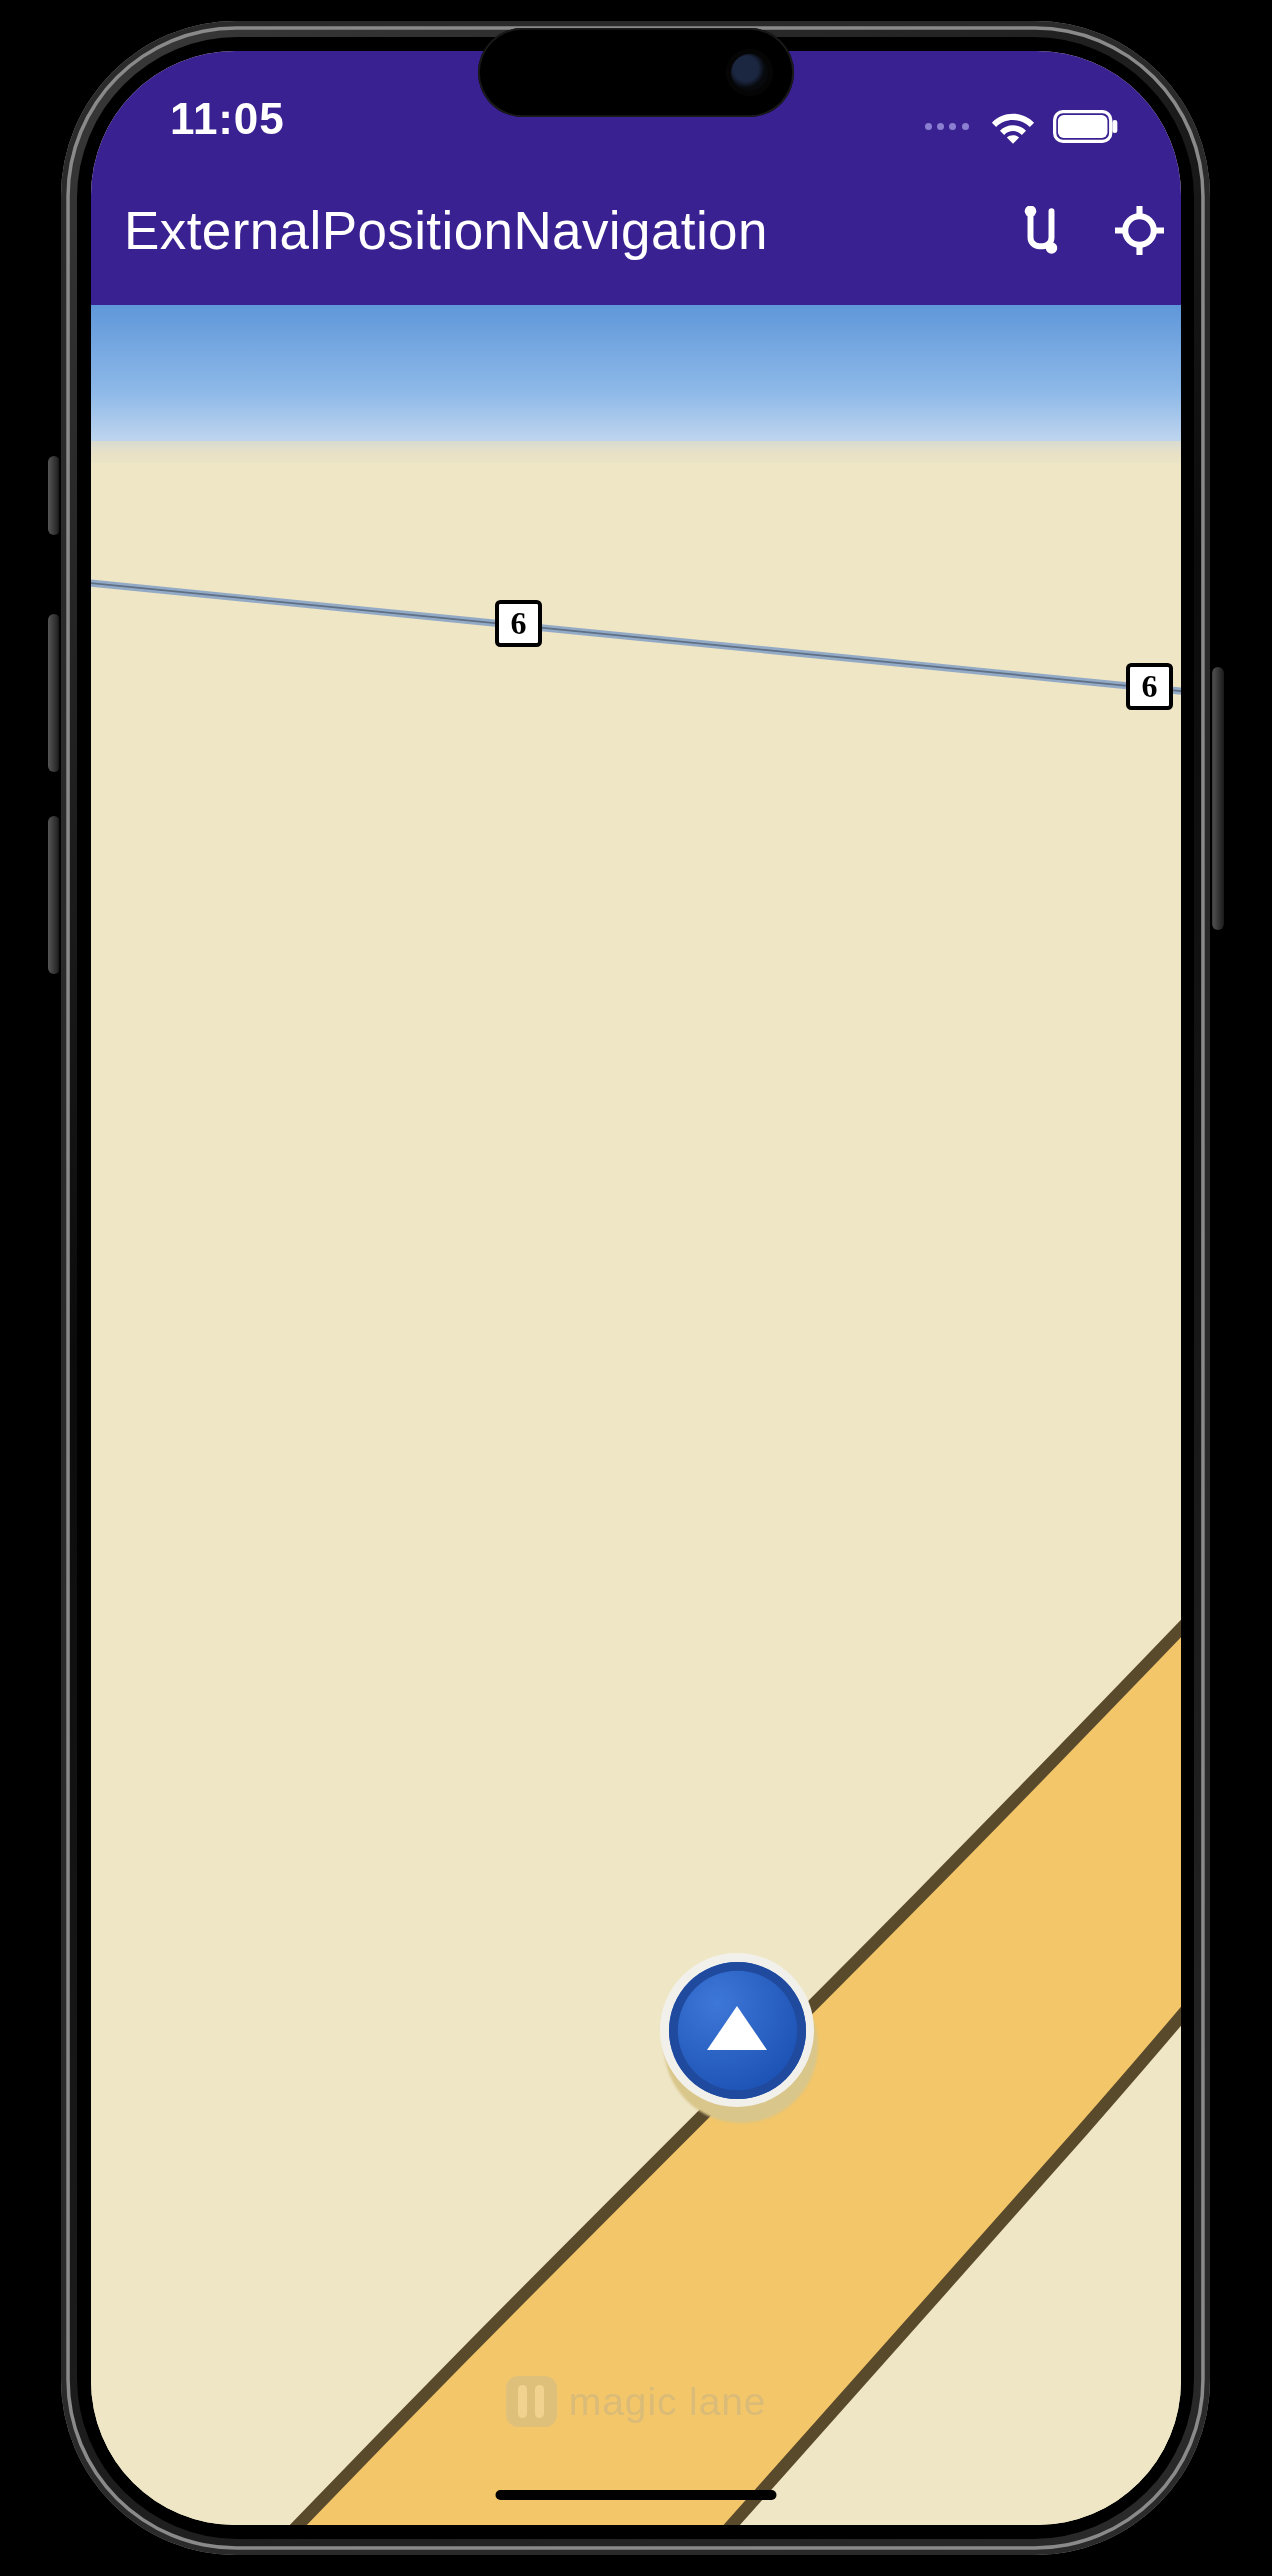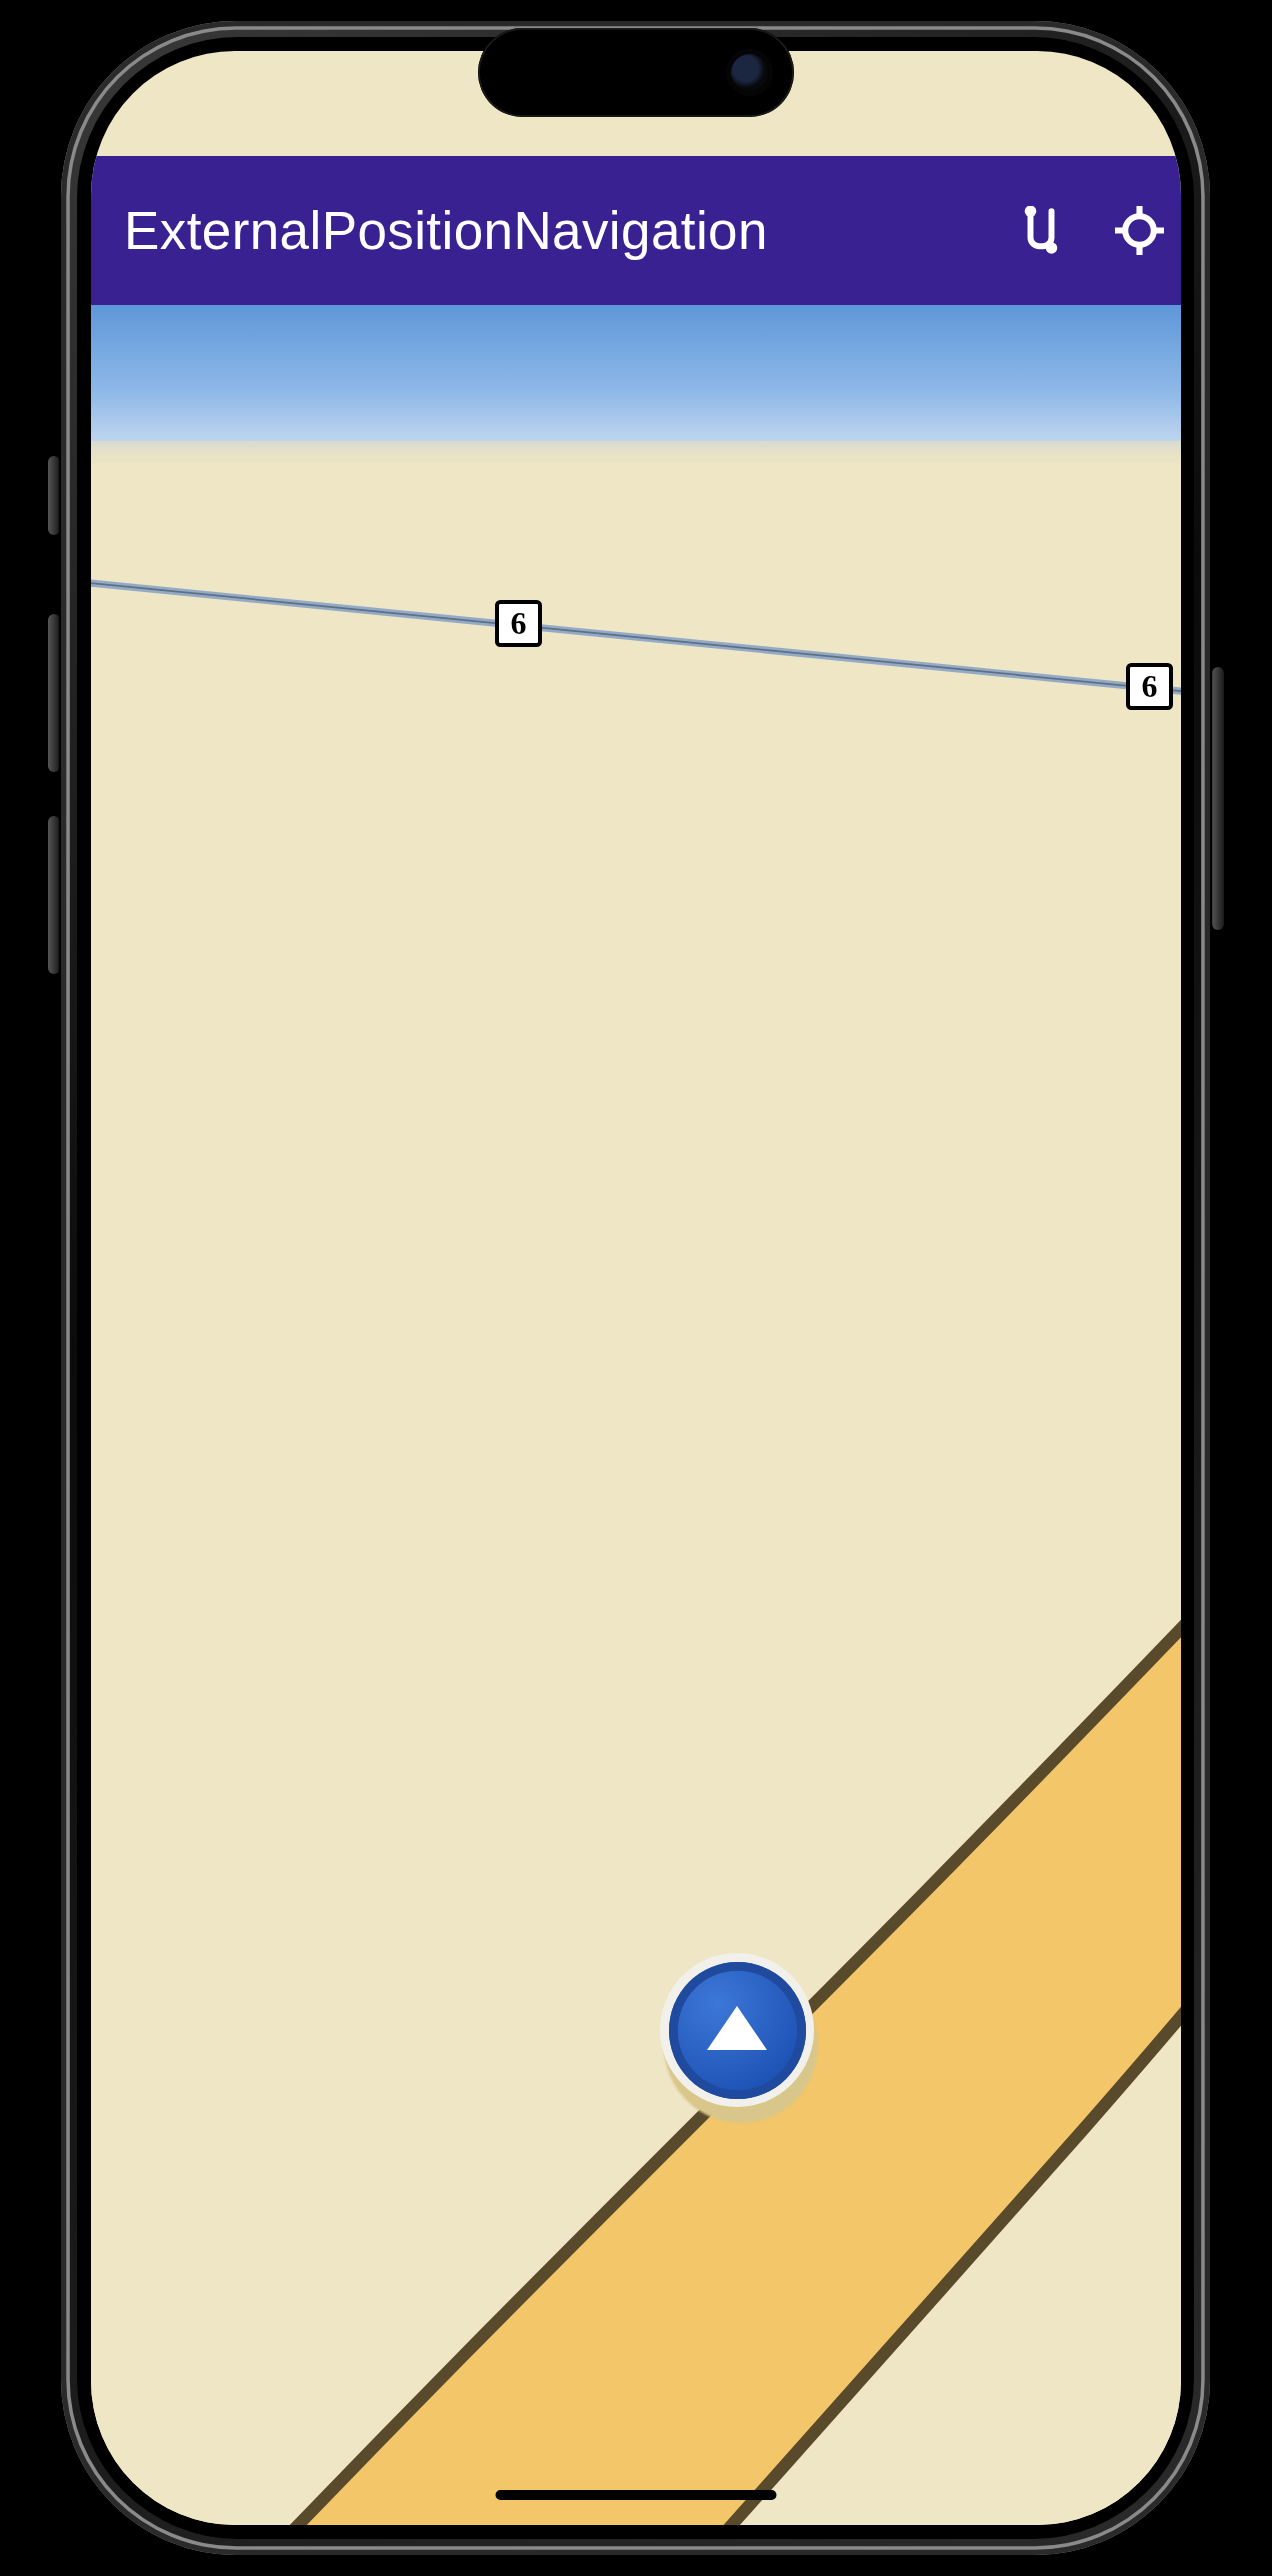--- a/index.html
+++ b/index.html
@@ -274,20 +274,39 @@
   <div class="sidebtn right" style="top:667px;  height:263px;"></div>
 
   <div class="phone">
     <div class="phone-inner"></div>
   </div>
 
   <div class="island"></div>
 
   <div class="screen">
 
+    <div class="statusbar">
+      <div class="time">11:05</div>
+      <div class="right">
+        <div class="dots">
+          <span></span>
+            <span></span>
+            <span></span>
+            <span></span>
+        </div>
+        <svg width="46" height="35" viewBox="0 0 24 18">
+          <path fill="#fff" d="M12 18l-3.2-3.2C9.6 14 10.8 13.6 12 13.6s2.4.4 3.2 1.2L12 18zM5.2 11.2C7 9.4 9.4 8.4 12 8.4s5 1 6.8 2.8l-2.2 2.2C15.2 12 13.7 11.4 12 11.4s-3.2.6-4.6 2L5.2 11.2zM1 7C3.9 4.1 7.8 2.4 12 2.4S20.1 4.1 23 7l-2.2 2.2C18.5 6.9 15.4 5.6 12 5.6S5.5 6.9 3.2 9.2L1 7z"></path>
+        </svg>
+        <svg width="68" height="33" viewBox="0 0 40 20">
+          <rect x="1" y="1" width="34" height="18" rx="5" ry="5" fill="none" stroke="#fff" stroke-width="2"></rect>
+          <rect x="3" y="3" width="30" height="14" rx="3.5" fill="#fff"></rect>
+          <rect x="36" y="6" width="3" height="8" rx="1.5" fill="#fff"></rect>
+        </svg>
+      </div>
+    </div>
 
     <div class="appbar">
       <div class="title">ExternalPositionNavigation</div>
       <div class="actions">
         <div class="iconbtn">
           <svg width="44" height="49" viewBox="0 0 24 28">
             <path fill="none" stroke="#fff" stroke-width="3.4" stroke-linecap="round" d="M6 3 v15 a5 5 0 0 0 5 5 h2 a5 5 0 0 0 5 -5 V3"></path>
             <circle cx="6" cy="3" r="3.3" fill="#fff"></circle>
             <circle cx="18" cy="24" r="3.3" fill="#fff"></circle>
           </svg>
@@ -334,18 +353,22 @@
       <div class="shield" style="left:1035px; top:358px;">6</div>
 
       <div class="puck">
         <div class="shadow"></div>
         <div class="ring"></div>
         <div class="disc">
             <div class="tri"></div>
           </div>
       </div>
 
+      <div class="attrib">
+        <div class="logo"></div>
+        <span>magic lane</span>
+      </div>
     </div>
 
     <div class="home-indicator"></div>
   </div>
 </div>
 
 
 </body></html>

